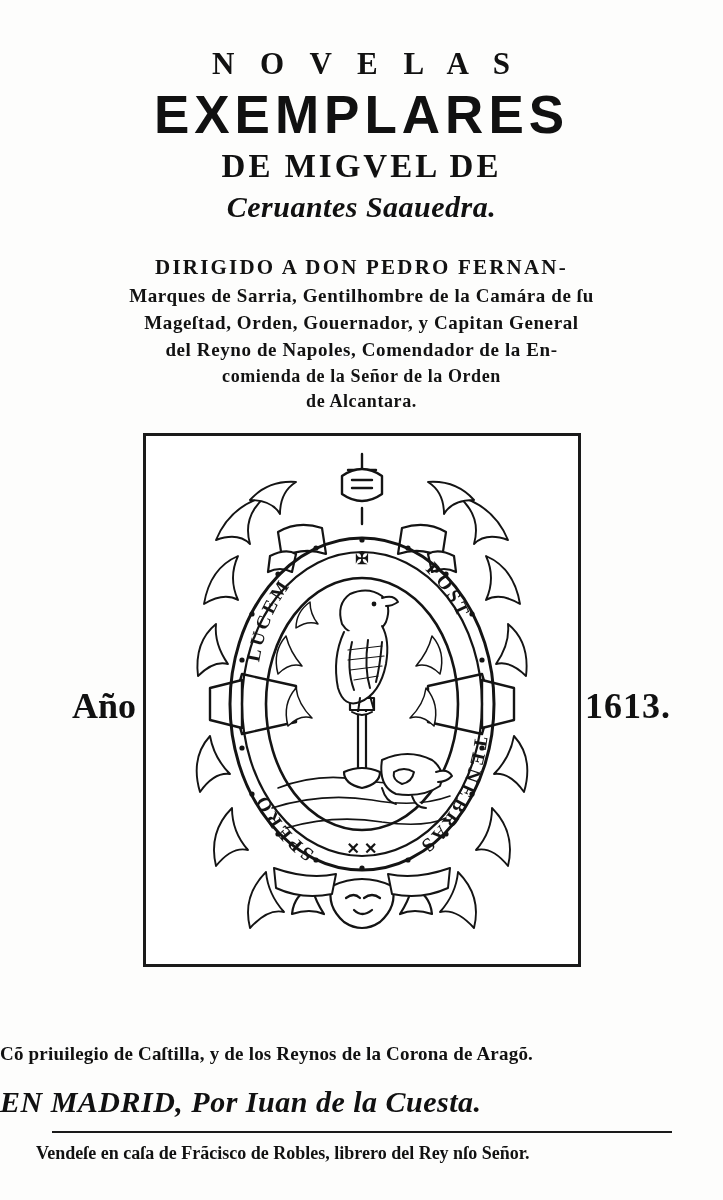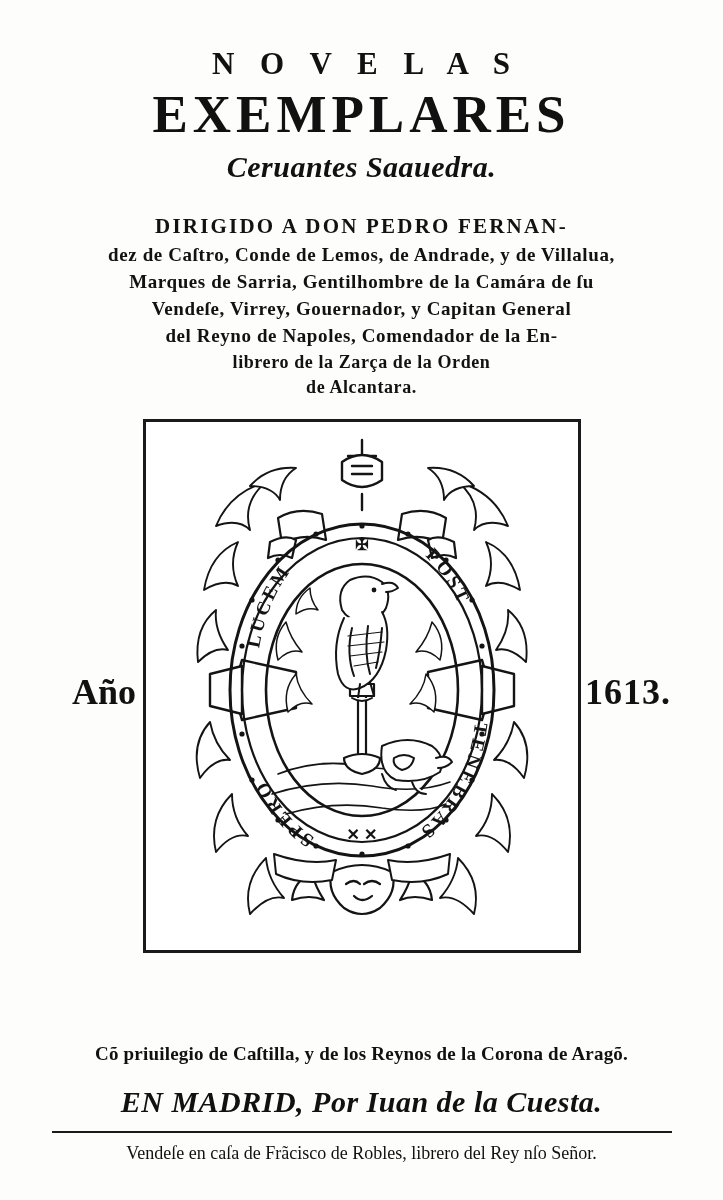--- a/index.html
+++ b/index.html
@@ -29,21 +29,21 @@
   }
   .line-novelas {
     font-family: "Liberation Serif", serif;
     font-size: 31px;
     letter-spacing: 9px;
     font-weight: 700;
     line-height: 1;
     margin-left: 8px;
   }
   .line-exemplares {
-    font-family: Liberation Serif, serif;
+    font-family: Liberation Sans, sans-serif;
     font-size: 53px;
     letter-spacing: 5px;
     font-weight: 700;
     line-height: 1.05;
     margin-top: 8px;
   }
   .line-demiguel {
     font-family: "Liberation Serif", serif;
     font-size: 33px;
     letter-spacing: 3px;
@@ -117,21 +117,20 @@
   }
 
   svg.emblem { display:block; width:100%; height:100%; }
 
   
   .imprint {
     position: absolute;
     left: 0;
     right: 0;
     bottom: 36px;
-    text-align: center;
   }
   .imprint-privilege {
     font-size: 19px;
     font-weight: 600;
     letter-spacing: 0.2px;
     white-space: nowrap;
   }
   .imprint-city {
     font-size: 30px;
     font-weight: 700;
@@ -141,42 +140,43 @@
     letter-spacing: 0.5px;
   }
   .rule {
     width: 620px;
     height: 2px;
     background: #1a1a1a;
     margin: 12px auto 10px auto;
   }
   .imprint-seller {
     font-size: 18px;
-    font-weight: 400;
+    font-weight: 700;
     white-space: nowrap;
+    padding-left: 36px;
   }
 </style>
 </head>
 <body>
 
 <div class="page">
 
   <div class="title-block">
     <div class="line-novelas">N O V E L A S</div>
     <div class="line-exemplares">EXEMPLARES</div>
+    <div class="line-demiguel">DE MIGVEL DE</div>
     <div class="line-cervantes">Ceruantes Saauedra.</div>
   </div>
 
   <div class="dedication">
     <div class="ded-line l0">DIRIGIDO A DON PEDRO FERNAN-</div>
-    <div class="ded-line l1">dez de Caſtro, Conde de Lemos, de Andrade, y de Villalua,</div>
     <div class="ded-line l2">Marques de Sarria, Gentilhombre de la Camára de ſu</div>
-    <div class="ded-line l3">Vendeſe, Virrey, Gouernador, y Capitan General</div>
+    <div class="ded-line l3">Mageſtad, Orden, Gouernador, y Capitan General</div>
     <div class="ded-line l4">del Reyno de Napoles, Comendador de la En-</div>
-    <div class="ded-line l5">librero de la Zarça de la Orden</div>
+    <div class="ded-line l5">comienda de la Señor de la Orden</div>
     <div class="ded-line l6">de Alcantara.</div>
   </div>
 
   <div class="emblem-zone">
 
     <div class="year-left">Año</div>
     <div class="year-right">1613.</div>
 
     <div class="emblem-frame">
       <svg class="emblem" viewBox="0 0 432 528">

